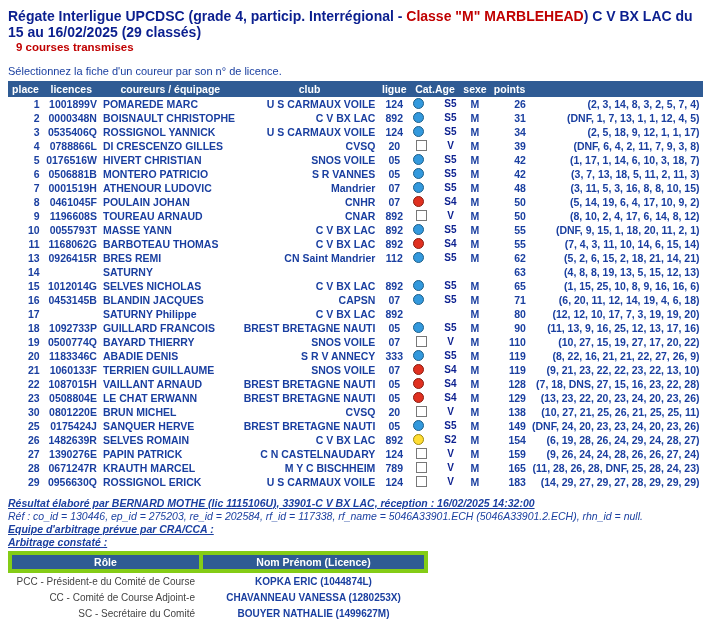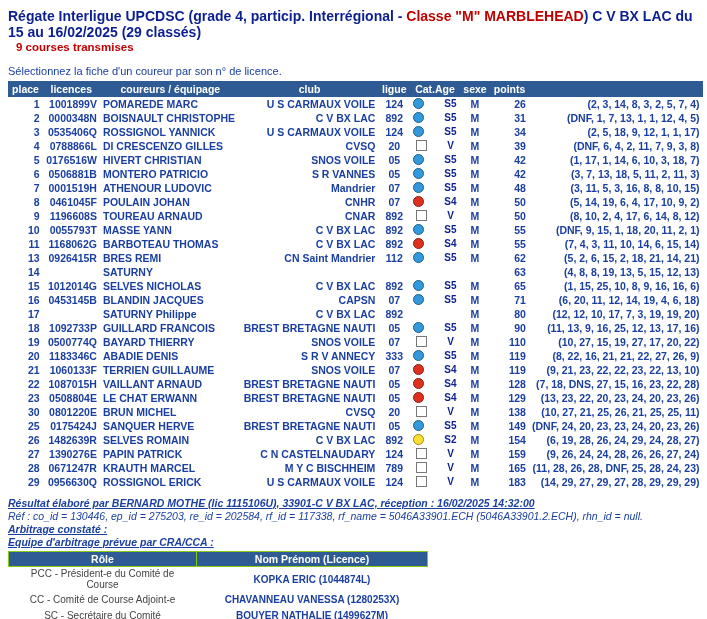--- a/index.html
+++ b/index.html
@@ -26,25 +26,25 @@
   .dot{width:9px;height:9px;border-radius:50%;display:inline-block;border:1px solid #555;}
   .dot.blue{background:#3399dd;border-color:#1d5f8a;}
   .dot.red{background:#e03020;border-color:#8a1d10;}
   .dot.yellow{background:#ffdd33;border-color:#a08a10;}
   .sq{width:9px;height:9px;display:inline-block;border:1px solid #777;background:#fff;}
   .catlab{font-weight:bold;color:#0b1f8f;font-size:10px;}
   .footer{margin:8px 0 0 2px;}
   .footer .line{color:#1a3fa0;font-style:italic;font-size:10.5px;margin-bottom:1px;}
   .footer .line.b{font-weight:bold;text-decoration:underline;}
   table.jury{border-collapse:collapse;margin-left:2px;margin-top:3px;width:420px;}
-  table.jury th{background:#2f5b94;color:#fff;font-size:10.5px;font-weight:bold;padding:1px 6px;border:1px solid #84cc16;}
+  table.jury th{background:#2f5b94;color:#fff;font-size:10.5px;font-weight:bold;padding:1px 6px;border:4px solid #84cc16;}
   table.jury th.role{width:175px;text-align:center;}
   table.jury th.pers{text-align:center;}
   table.jury td{font-size:10px;padding:1px 6px;height:14px;}
-  table.jury td.role{color:#444;text-align:center;}
+  table.jury td.role{color:#444;text-align:right;}
   table.jury td.pers{color:#1a3fa0;font-weight:bold;text-align:center;}
 </style>
 </head>
 <body>
 
 <div class="page">
 
   <div class="title">
     <span class="blue">Régate Interligue UPCDSC (grade 4, particip. Interrégional - </span><span class="red">Classe "M" MARBLEHEAD</span><span class="blue">) C V BX LAC du 15 au 16/02/2025 (29 classés)</span>
   </div>
@@ -455,22 +455,22 @@
           <td class="c-sexe">M</td>
           <td class="c-points">183</td>
           <td class="c-detail">(14, 29, 27, 29, 27, 28, 29, 29, 29)</td>
         </tr>
       </tbody>
   </table>
 
   <div class="footer">
     <div class="line b">Résultat élaboré par BERNARD MOTHE (lic 1115106U), 33901-C V BX LAC, réception : 16/02/2025 14:32:00</div>
     <div class="line">Réf : co_id = 130446, ep_id = 275203, re_id = 202584, rf_id = 117338, rf_name = 5046A33901.ECH (5046A33901.2.ECH), rhn_id = null.</div>
+    <div class="line b">Equipe d'arbitrage prévue par CRA/CCA :</div>
     <div class="line b">Arbitrage constaté :</div>
-    <div class="line b">Equipe d'arbitrage prévue par CRA/CCA :</div>
   </div>
 
   <table class="jury">
     <thead>
       <tr>
         <th class="role">Rôle</th>
         <th class="pers">Nom Prénom (Licence)</th>
       </tr>
     </thead>
     <tbody id="jury-body">

